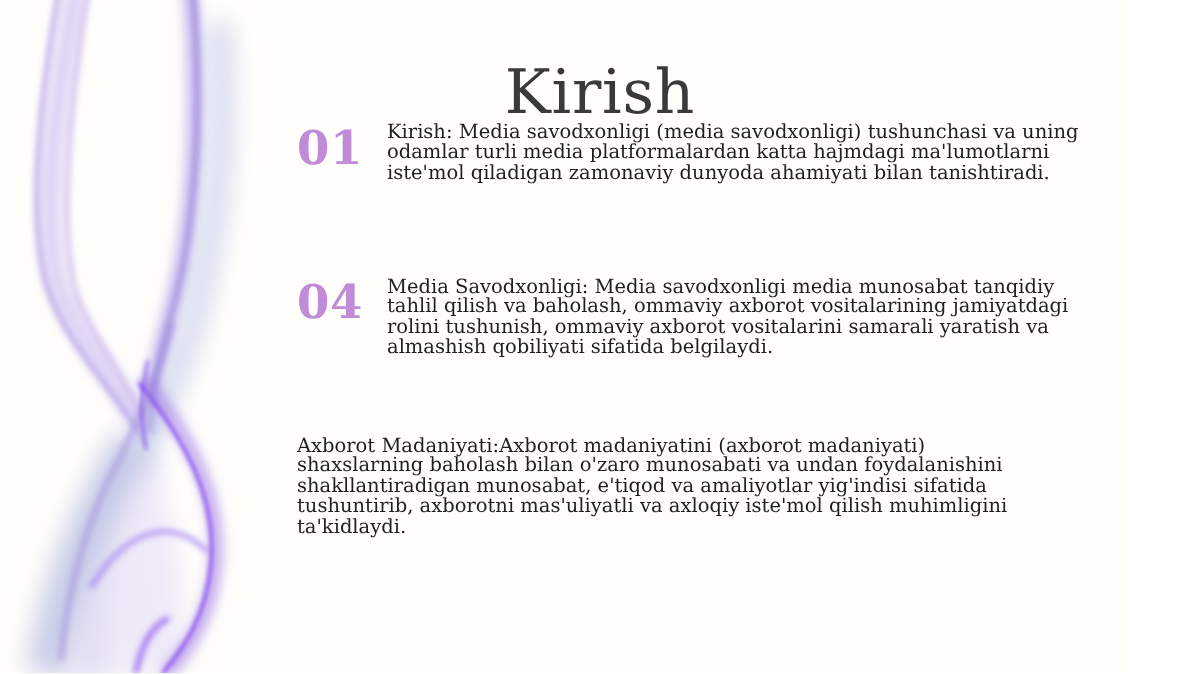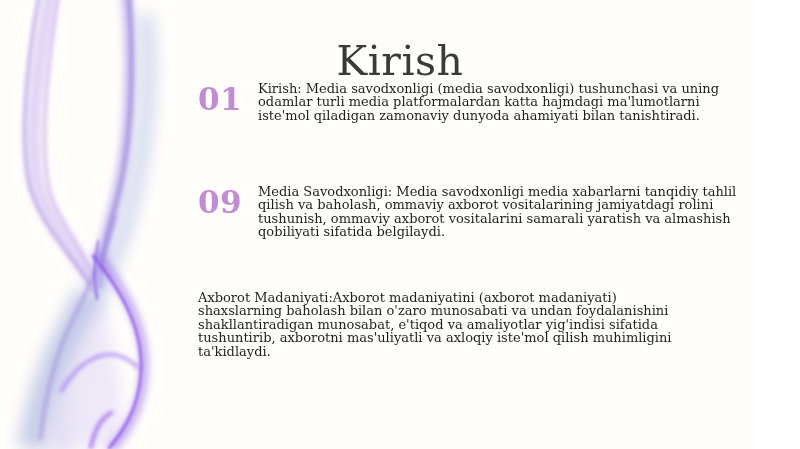--- a/index.html
+++ b/index.html
@@ -98,21 +98,21 @@
   </svg>
 
   <h1 class="title">Kirish</h1>
 
   <div class="item item-1">
     <div class="item-number">01</div>
     <div class="item-text">Kirish: Media savodxonligi (media savodxonligi) tushunchasi va uning odamlar turli media platformalardan katta hajmdagi ma'lumotlarni iste'mol qiladigan zamonaviy dunyoda ahamiyati bilan tanishtiradi.</div>
   </div>
 
   <div class="item item-2">
-    <div class="item-number">09</div>
-    <div class="item-text">Media Savodxonligi: Media savodxonligi media xabarlarni tanqidiy tahlil qilish va baholash, ommaviy axborot vositalarining jamiyatdagi rolini tushunish, ommaviy axborot vositalarini samarali yaratish va almashish qobiliyati sifatida belgilaydi.</div>
+    <div class="item-number">04</div>
+    <div class="item-text">Media Savodxonligi: Media savodxonligi media munosabat tanqidiy tahlil qilish va baholash, ommaviy axborot vositalarining jamiyatdagi rolini tushunish, ommaviy axborot vositalarini samarali yaratish va almashish qobiliyati sifatida belgilaydi.</div>
   </div>
 
   <div class="item item-3">
     <div class="item-text">Axborot Madaniyati:Axborot madaniyatini (axborot madaniyati) shaxslarning baholash bilan o'zaro munosabati va undan foydalanishini shakllantiradigan munosabat, e'tiqod va amaliyotlar yig'indisi sifatida tushuntirib, axborotni mas'uliyatli va axloqiy iste'mol qilish muhimligini ta'kidlaydi.</div>
   </div>
 
 </div>
 
 </body></html>

